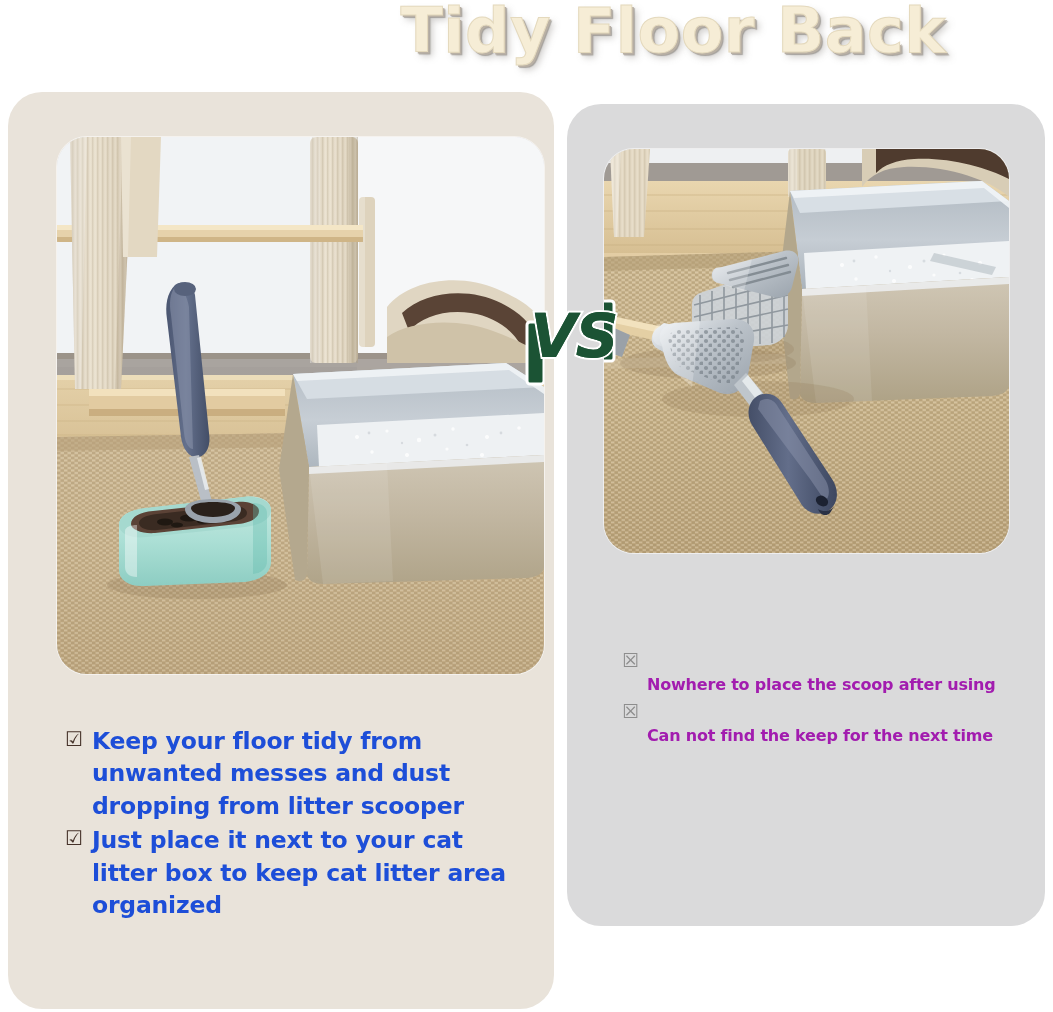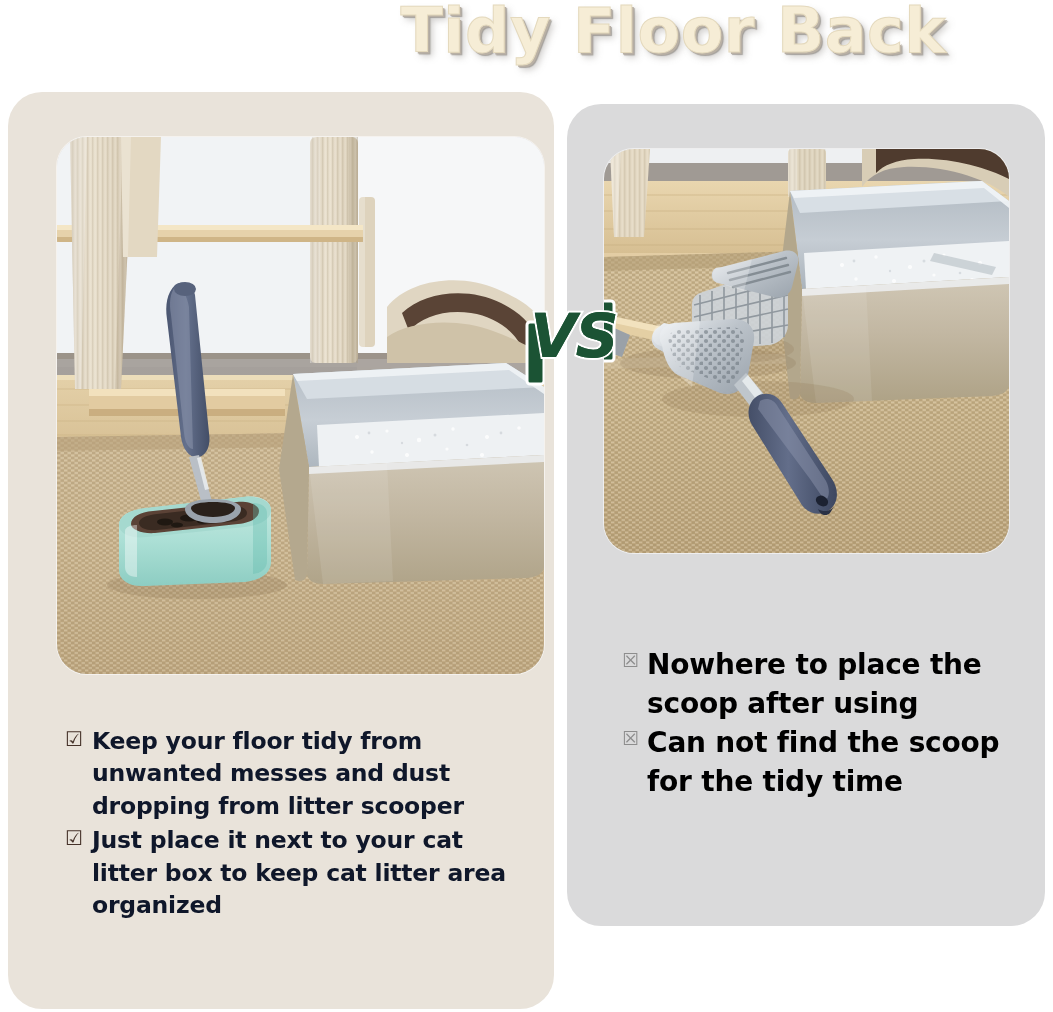--- a/index.html
+++ b/index.html
@@ -148,34 +148,35 @@
   }
   #list-left .bullet-row { margin-bottom: 2px; }
   #list-left .bullet-mark {
     font-size: 20px;
     color: #453229;
     margin-right: 9px;
     padding-top: 1px;
   }
   #list-left .bullet-text {
     font-size: 23.5px;
-    color: #0f172a;
+    color: #1d4ed8;
     letter-spacing: -0.2px;
   }
   #list-right .bullet-row { margin-bottom: 1px; }
   #list-right .bullet-mark {
     font-size: 19px;
     color: #8d8d8d;
     margin-right: 8px;
     padding-top: 1px;
   }
   #list-right .bullet-text {
-    font-size: 28px;
-    color: #000000;
+    font-size: 16px;
+    color: #a21caf;
     letter-spacing: -0.2px;
+    margin-top: 28px;
   }
 </style>
 </head>
 <body>
 
 <div id="title-bar">
   <div id="main-title">Tidy Floor Back</div>
 </div>
 
 <div id="panel-left">
@@ -580,21 +581,21 @@
     </svg>
   </div>
 
   <div id="list-right">
     <div class="bullet-row">
       <span class="bullet-mark">☒</span>
       <span class="bullet-text">Nowhere to place the scoop after using</span>
     </div>
     <div class="bullet-row">
       <span class="bullet-mark">☒</span>
-      <span class="bullet-text">Can not find the scoop for the tidy time</span>
+      <span class="bullet-text">Can not find the keep for the next time</span>
     </div>
   </div>
 </div>
 
 <div id="vs-badge">
   <span id="vs-text">VS</span>
   <span id="vs-text-front">VS</span>
 </div>
 
 </body></html>

